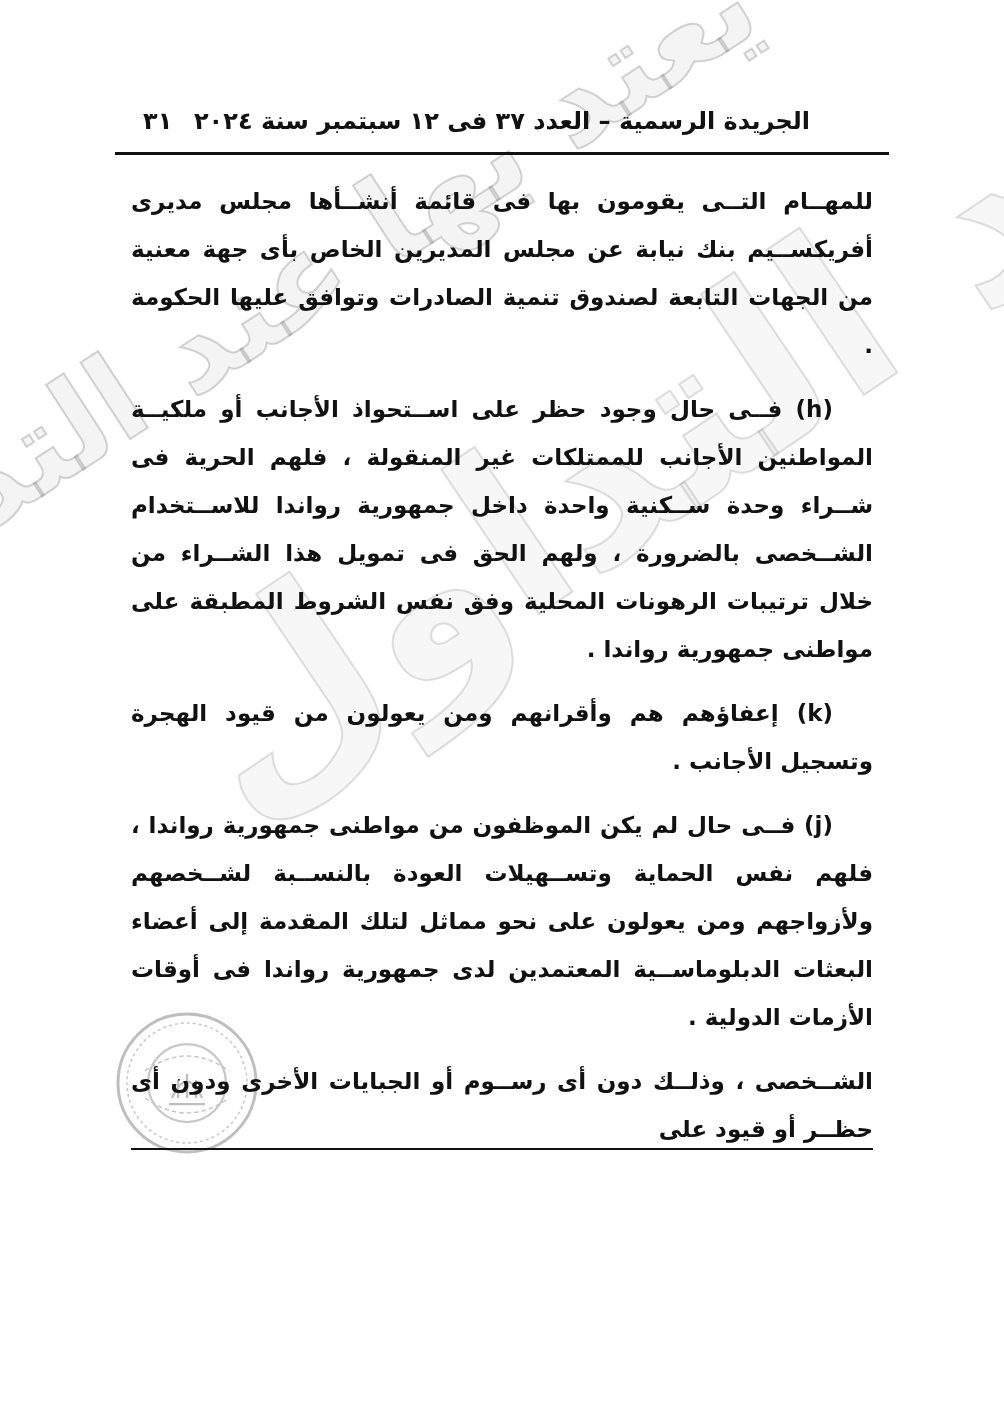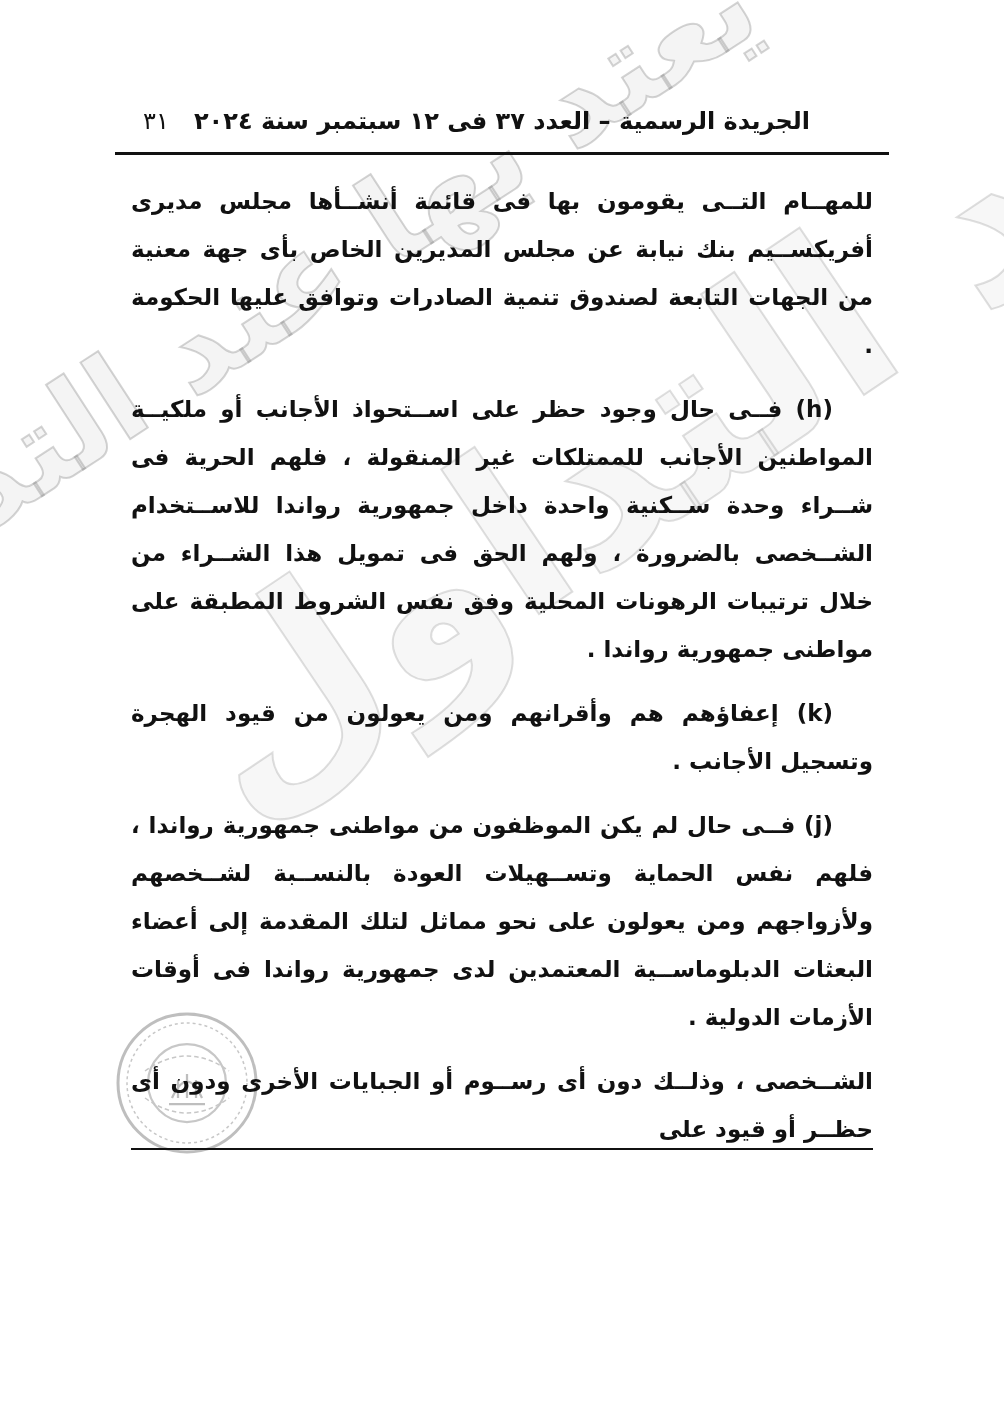--- a/index.html
+++ b/index.html
@@ -69,21 +69,21 @@
     text-align: center;
     font-size: 24px;
     font-weight: bold;
     line-height: 34px;
   }
   .page-number {
     position: absolute;
     left: 28px;
     top: 104px;
     font-size: 24px;
-    font-weight: normal;
+    font-weight: bold;
     line-height: 34px;
   }
   .header-rule {
     position: relative;
     z-index: 1;
     margin: 8px 115px 0;
     border-bottom: 3px solid #111111;
   }
 
   

